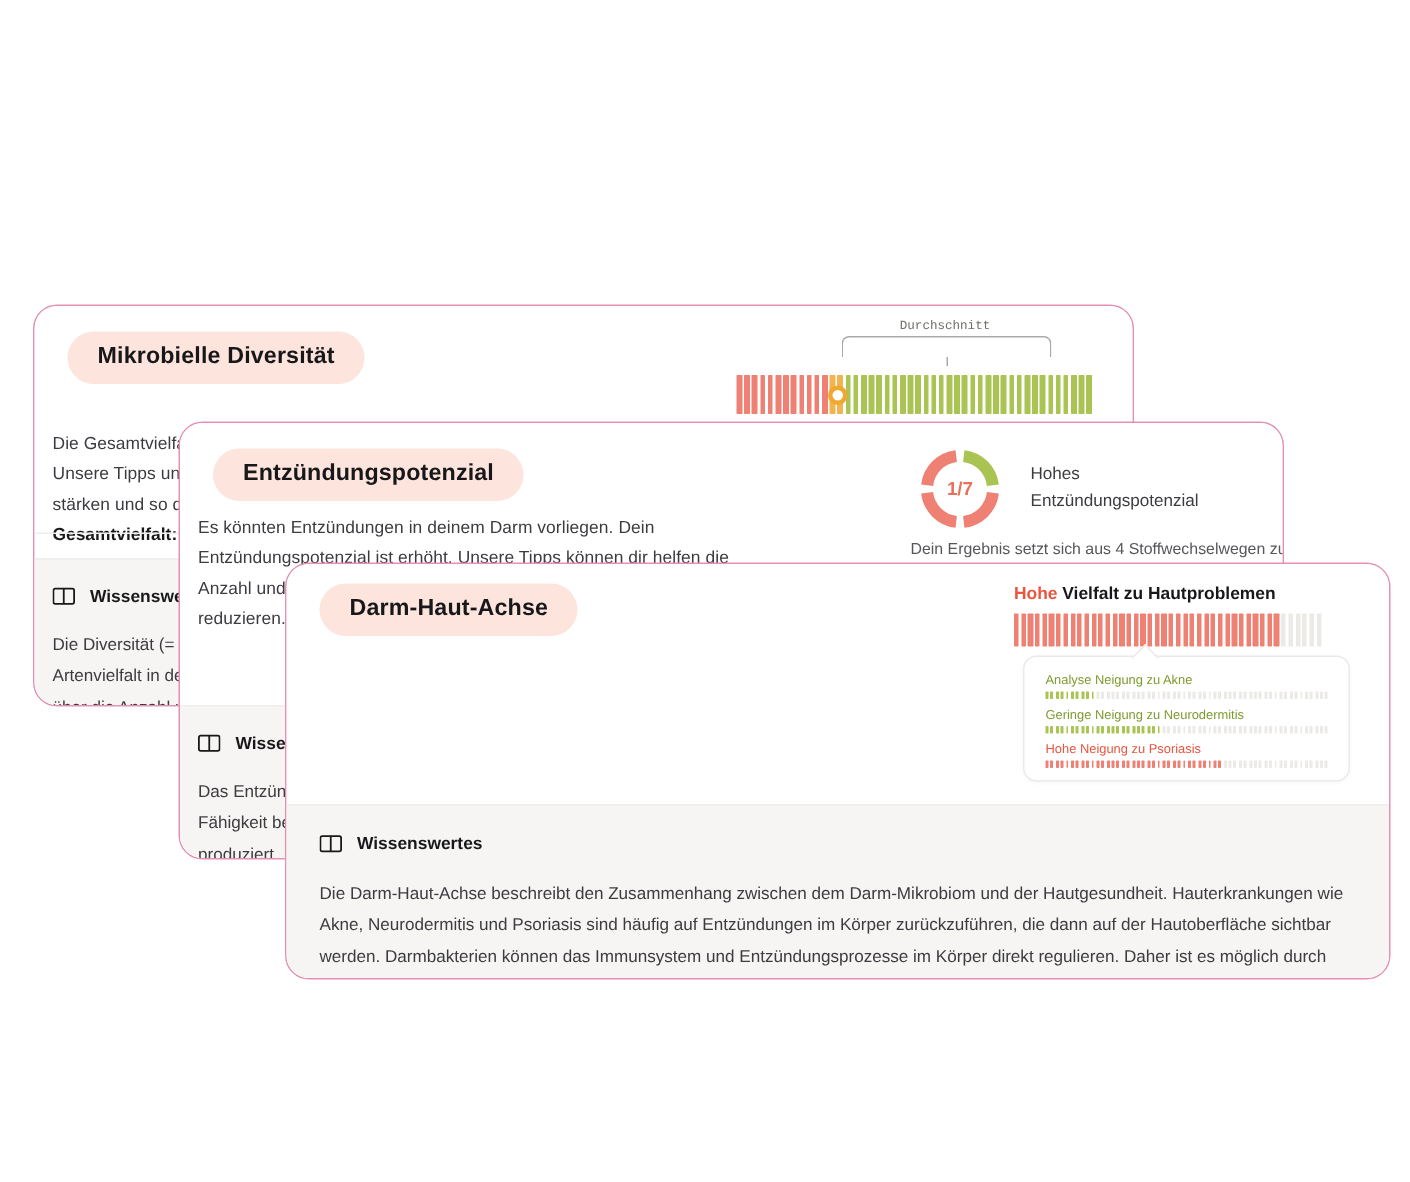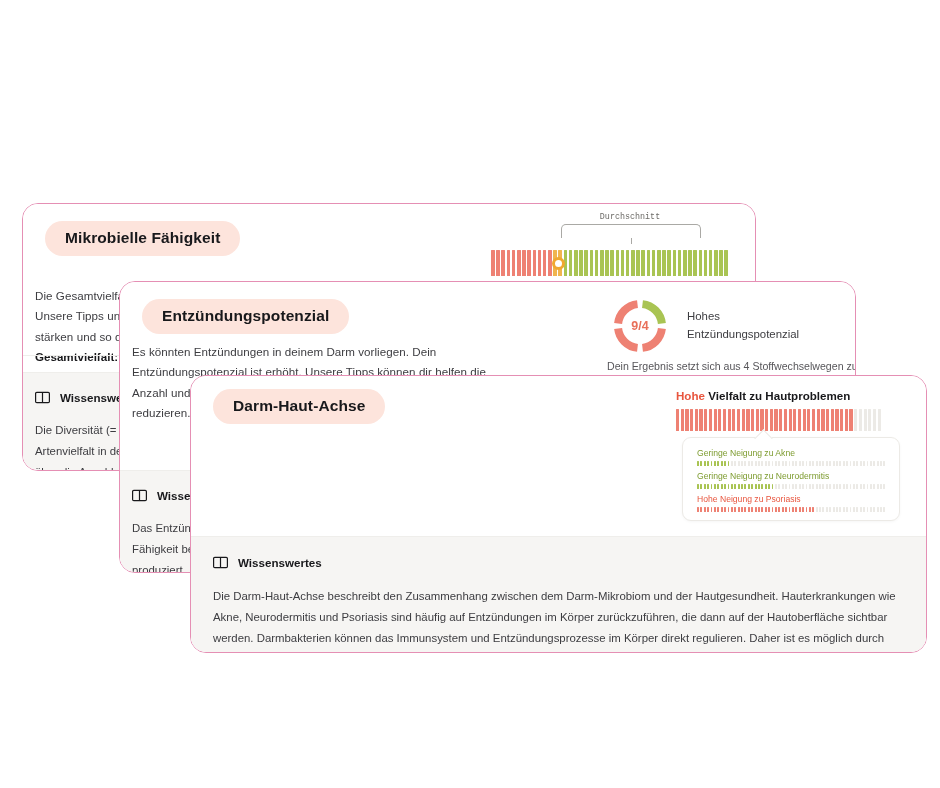--- a/index.html
+++ b/index.html
@@ -229,21 +229,21 @@
 </style>
 </head>
 <body>
 
 <div class="stage">
 
   <div class="card clip-hide" style="left:22px; top:203px; width:734px; height:268px;">
     <div class="card-body">
 
       <div style="position:absolute; left:22px; top:17px;">
-        <span class="pill">Mikrobielle Fähigkeit</span>
+        <span class="pill">Mikrobielle Diversität</span>
       </div>
 
       <div class="para" style="position:absolute; left:12px; top:82px; width:352px;">Die Gesamtvielfalt deiner Darmbakterien könnte besser sein. Unsere Tipps unterstützen dich dabei, deine Darmbakterien zu stärken und so deine Gesundheit.</div>
 
       <div class="stat" style="position:absolute; left:12px; top:141px;">
         <b>Gesamtvielfalt:</b>
         <span>191</span>
       </div>
 
       <div class="stat" style="position:absolute; left:12px; top:166px;">
@@ -338,21 +338,21 @@
 
             <path d="M 30.5 6.1 A 22 22 0 0 1 49.9 25.5" stroke="#a9c453"></path>
 
             <path d="M 49.9 30.5 A 22 22 0 0 1 30.5 49.9" stroke="#ee8173"></path>
 
             <path d="M 25.5 49.9 A 22 22 0 0 1 6.1 30.5" stroke="#ee8173"></path>
 
             <path d="M 6.1 25.5 A 22 22 0 0 1 25.5 6.1" stroke="#ee8173"></path>
           </g>
         </svg>
-        <div class="donut-label">9/4</div>
+        <div class="donut-label">1/7</div>
       </div>
 
       <div class="donut-side" style="left:567px; top:25px;">
         <div>Hohes</div>
         <div>Entzündungspotenzial</div>
       </div>
 
       <div class="donut-foot" style="left:487px; top:78px;">Dein Ergebnis setzt sich aus 4 Stoffwechselwegen zur LPS-</div>
 
       <div class="know-band" style="top:188px; bottom:0; padding:18px 12px 0 12px;">
@@ -428,21 +428,21 @@
             <i style="width: 3.2px; background: rgb(236, 234, 230);"></i>
             <i style="width: 3.2px; background: rgb(236, 234, 230);"></i>
             <i style="width: 3.2px; background: rgb(236, 234, 230);"></i>
             <i style="width: 3.2px; background: rgb(236, 234, 230);"></i>
           </div>
 
         <div class="subpanel" style="left:6px; top:48px; width:218px; height:84px;">
           <span class="notch" style="left:74px;"></span>
 
           <div class="sub-row" style="top:10px;">
-            <div class="sub-label green">Geringe Neigung zu Akne</div>
+            <div class="sub-label green">Analyse Neigung zu Akne</div>
             <div class="tickbar" style="height:5px;">
                 <i style="width: 2.1px; background: rgb(169, 196, 83);"></i>
                 <i style="width: 2.1px; background: rgb(169, 196, 83);"></i>
                 <i style="width: 2.1px; background: rgb(169, 196, 83);"></i>
                 <i style="width: 2.1px; background: rgb(169, 196, 83);"></i>
                 <i style="width: 2.1px; background: rgb(169, 196, 83);"></i>
                 <i style="width: 2.1px; background: rgb(169, 196, 83);"></i>
                 <i style="width: 2.1px; background: rgb(169, 196, 83);"></i>
                 <i style="width: 2.1px; background: rgb(169, 196, 83);"></i>
                 <i style="width: 2.1px; background: rgb(169, 196, 83);"></i>

